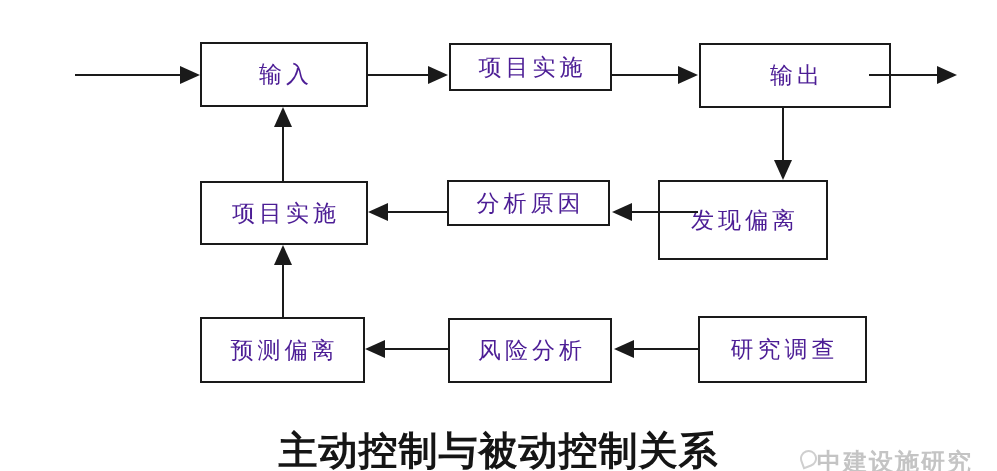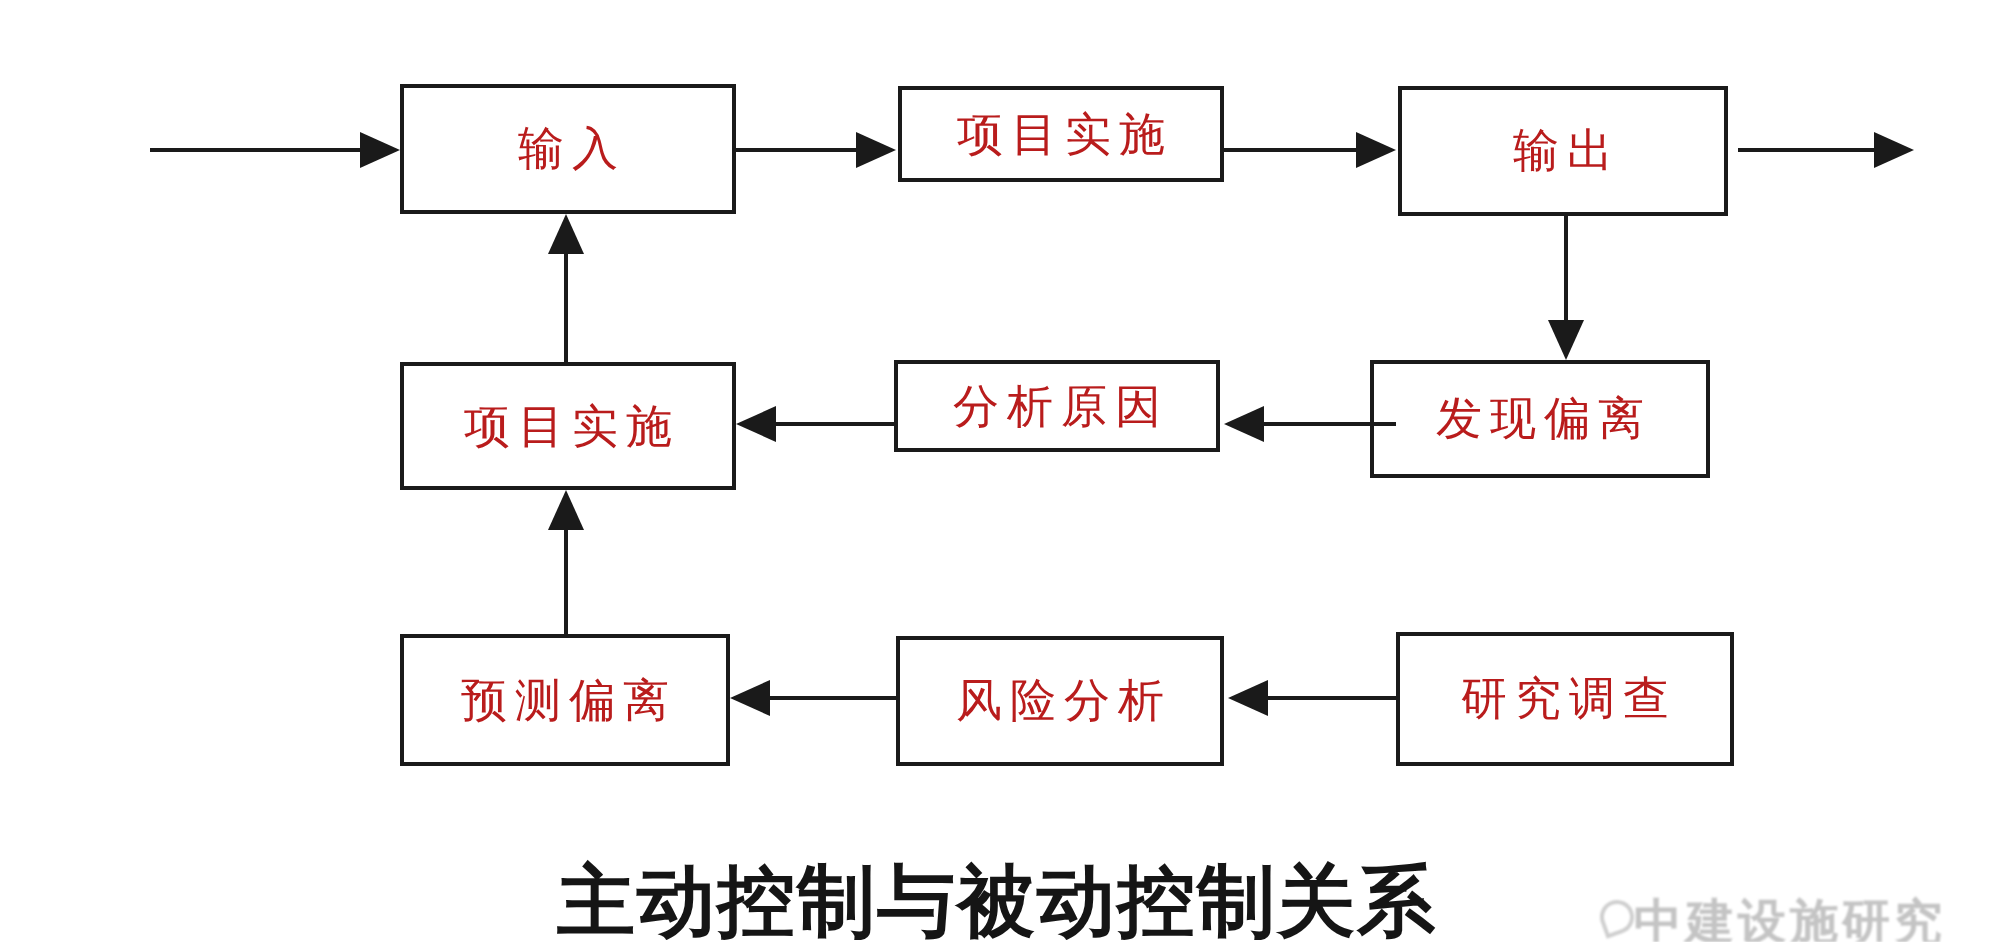--- a/index.html
+++ b/index.html
@@ -18,21 +18,21 @@
   .node {
     position: absolute;
     box-sizing: border-box;
     border: 2px solid #1a1a1a;
     background: #ffffff;
     display: flex;
     align-items: center;
     justify-content: center;
     font-size: 23px;
     letter-spacing: 4px;
-    color: #b91c1c;
+    color: #4c1d95;
     text-indent: 4px; 
     white-space: nowrap;
     font-family: Liberation Mono, monospace;
   }
   .hline {
     position: absolute;
     height: 2px;
     background: #1a1a1a;
   }
   .vline {
@@ -109,31 +109,31 @@
 <body>
 
 <div class="canvas">
 
   <div class="node" style="left:200px; top:42px;  width:168px; height:65px;">
     <span>输入</span>
   </div>
   <div class="node" style="left:449px; top:43px;  width:163px; height:48px;">
     <span>项目实施</span>
   </div>
-  <div class="node" style="left:699px; top:43px;  width:165px; height:65px;">
+  <div class="node" style="left:699px; top:43px;  width:192px; height:65px;">
     <span>输出</span>
   </div>
 
   <div class="node" style="left:200px; top:181px; width:168px; height:64px;">
     <span>项目实施</span>
   </div>
   <div class="node" style="left:447px; top:180px; width:163px; height:46px;">
     <span>分析原因</span>
   </div>
-  <div class="node" style="left:685px; top:180px; width:170px; height:59px;">
+  <div class="node" style="left:658px; top:180px; width:170px; height:80px;">
     <span>发现偏离</span>
   </div>
 
   <div class="node" style="left:200px; top:317px; width:165px; height:66px;">
     <span>预测偏离</span>
   </div>
   <div class="node" style="left:448px; top:318px; width:164px; height:65px;">
     <span>风险分析</span>
   </div>
   <div class="node" style="left:698px; top:316px; width:169px; height:67px;">

